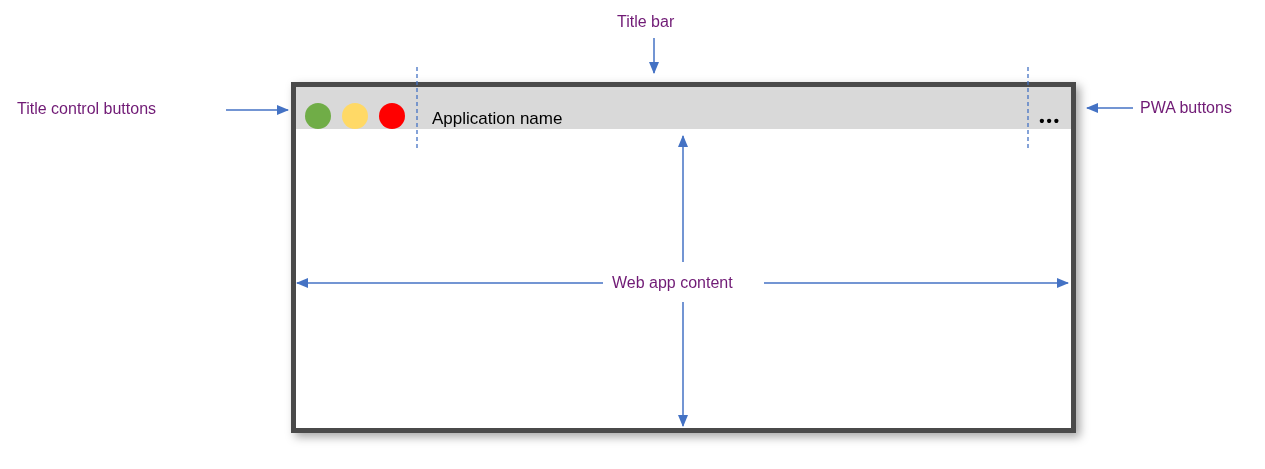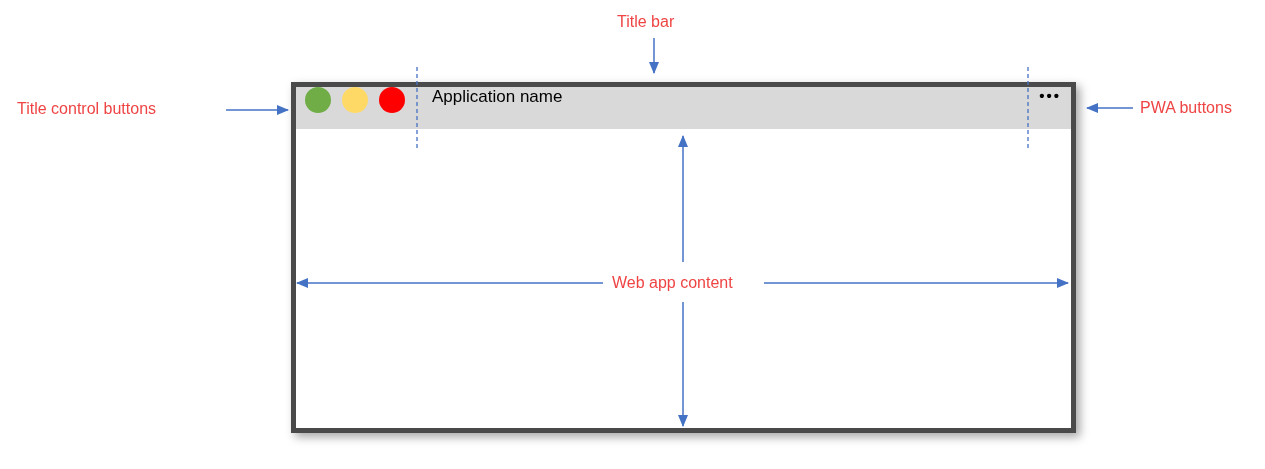--- a/index.html
+++ b/index.html
@@ -12,21 +12,21 @@
     height: 469px;
     background: #ffffff;
     overflow: hidden;
   }
 
   
   .anno-label {
     position: absolute;
     font-size: 16px;
     line-height: 18px;
-    color: #ef4444;
+    color: #701a75;
     white-space: nowrap;
   }
   .lbl-titlebar { left: 617px; top: 13px; }
   .lbl-window-controls { left: 17px; top: 100px; }
   .lbl-pwa-buttons { left: 1140px; top: 99px; }
   .lbl-web-content { left: 612px; top: 274px; text-align: right; }
 
   
   .overlay {
     position: absolute;
@@ -42,21 +42,21 @@
     left: 291px;
     top: 82px;
     width: 785px;
     height: 351px;
     background: #ffffff;
     border: 5px solid #4a4a4a;
     box-shadow: 4px 4px 9px rgba(0,0,0,0.35);
   }
   .titlebar {
     display: flex;
-    align-items: flex-start;
+    align-items: flex-end;
     height: 42px;
     background: #d9d9d9;
     padding-left: 9px;
   }
   .control-dot {
     width: 26px;
     height: 26px;
     border-radius: 50%;
     margin-right: 11px;
     flex: 0 0 auto;

